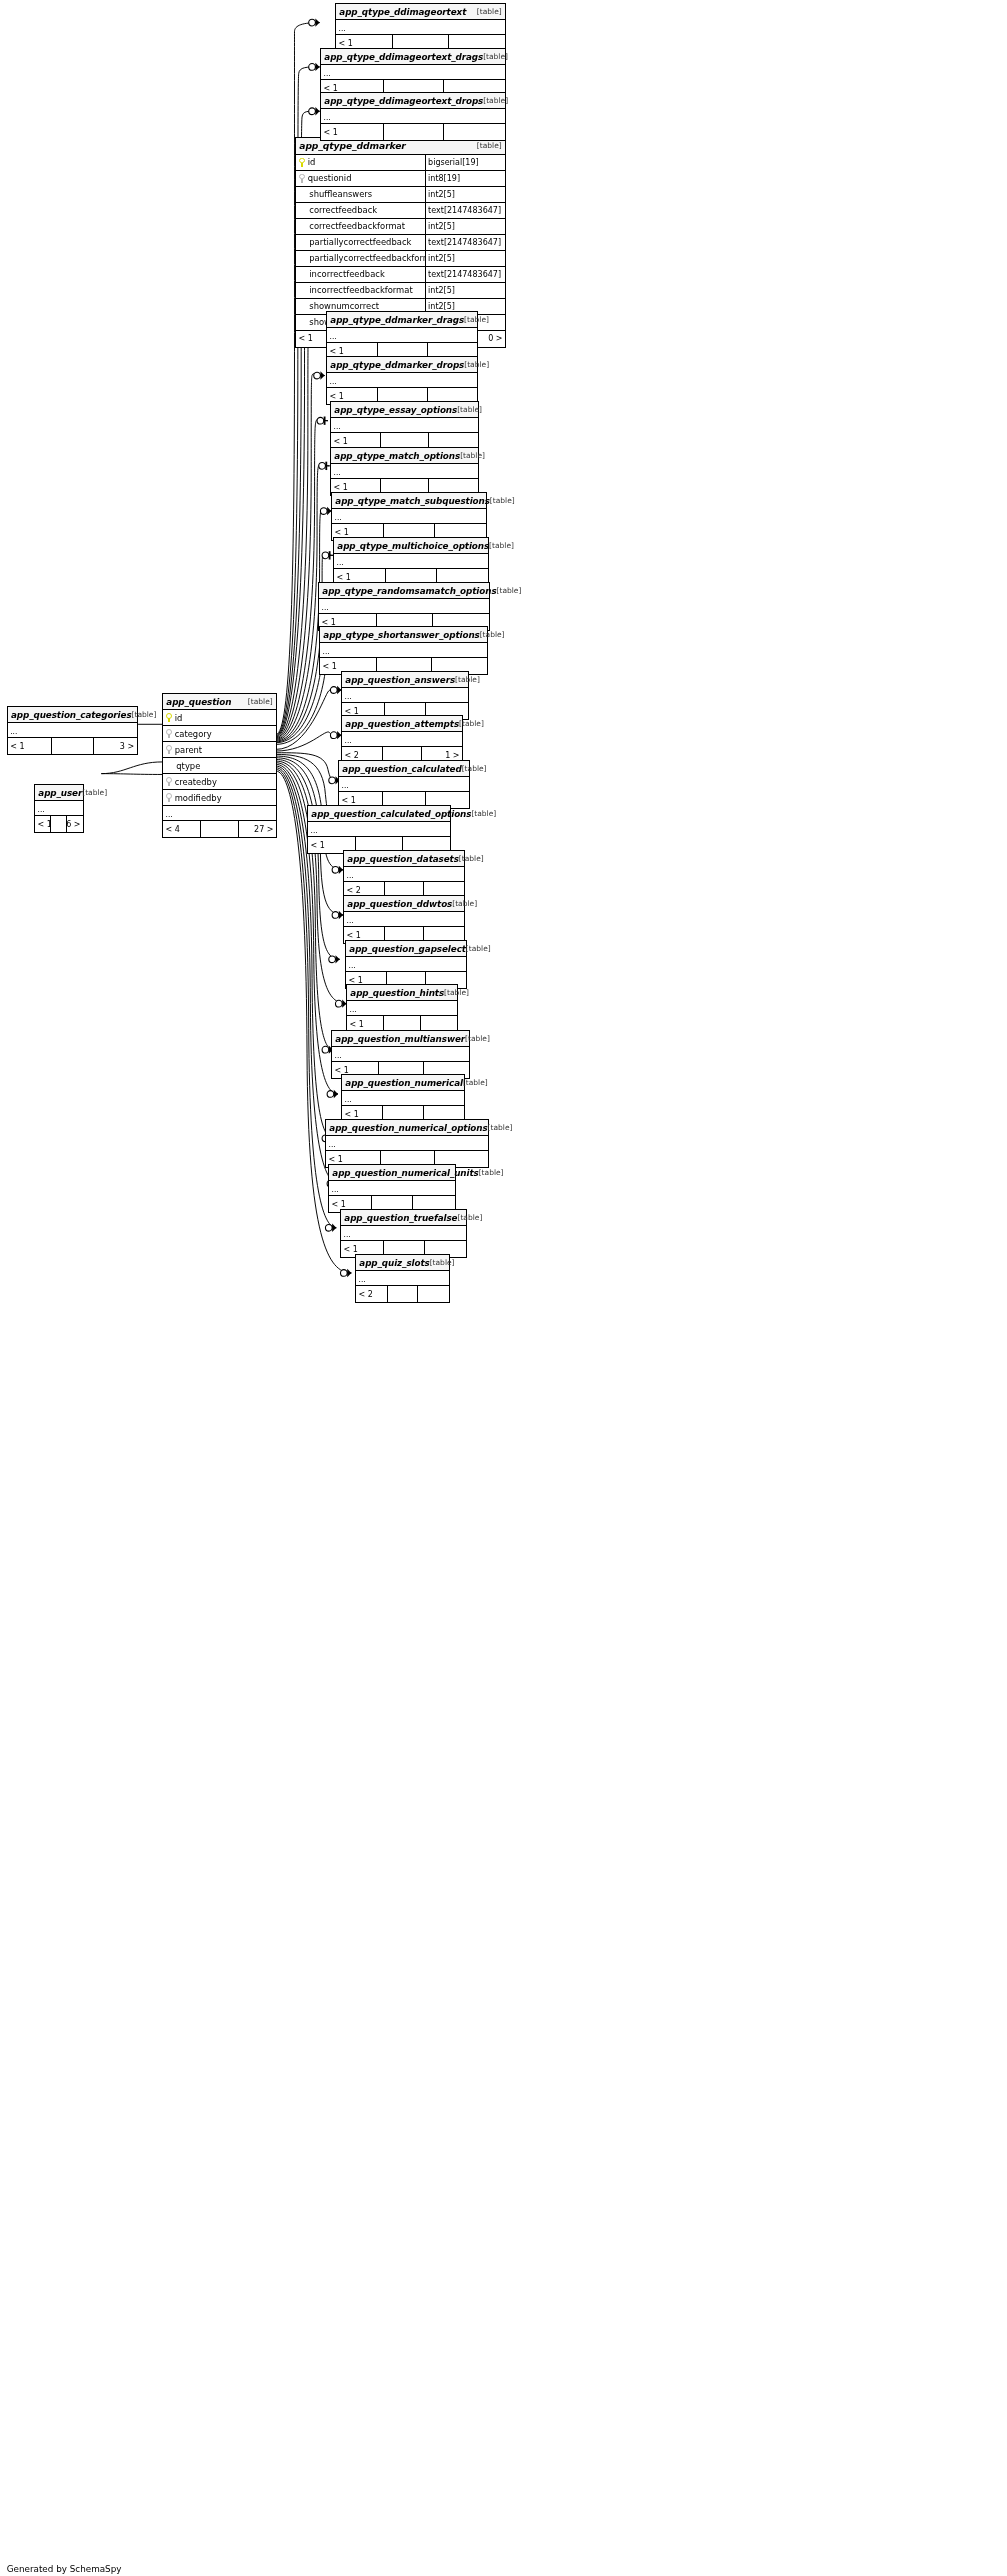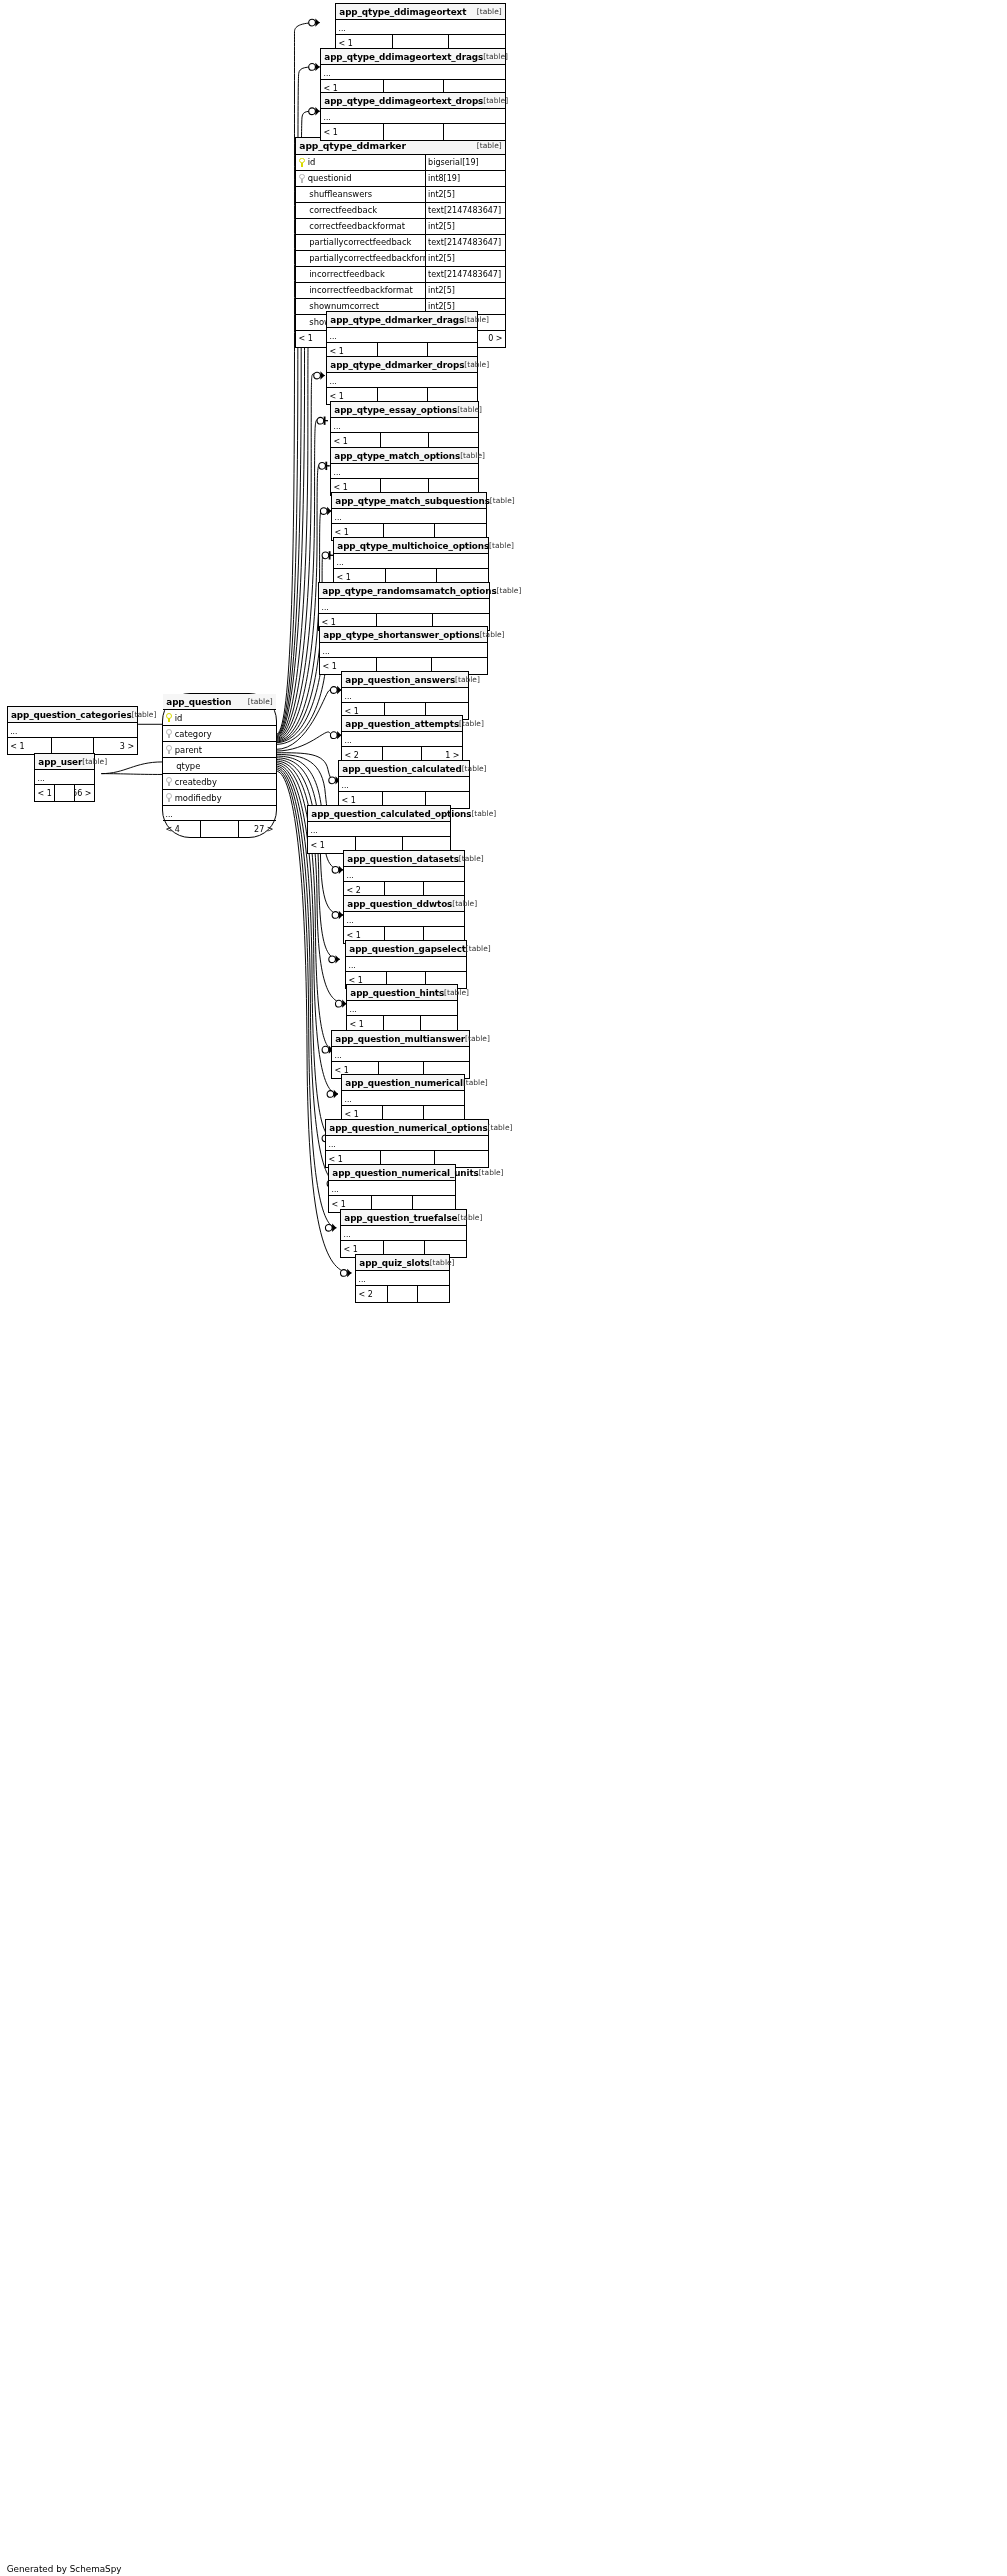--- a/index.html
+++ b/index.html
@@ -10,21 +10,21 @@
 
   
   .tbl{position:absolute;box-sizing:border-box;background:#fff;
        border:0.8px solid #000;}
   .tbl.focus{border:1.7px solid #000;}
   .hdr{display:flex;align-items:center;box-sizing:border-box;
        background:#f6f6f6;border-bottom:0.8px solid #000;
        height:16px;padding:0 3.3px;}
   .tbl.focus .hdr{height:16.7px;border-bottom:1.7px solid #000;}
   .hdr .nm{font-size:8.8px;font-weight:bold;color:#000;white-space:nowrap;
-           letter-spacing:-0.1px;}
+           letter-spacing:-0.1px;font-style:italic;}
   .tbl.focus .hdr .nm{font-size:9.2px;}
   .hdr .tg{margin-left:auto;font-size:7.5px;color:#333;white-space:nowrap;}
 
   
   .dots{box-sizing:border-box;height:15px;border-bottom:0.8px solid #000;
         padding:0 2.5px;font-size:7.5px;color:#000;line-height:10px;
         display:flex;align-items:flex-end;}
 
   
   .ftr{display:flex;box-sizing:border-box;height:16px;}
@@ -231,21 +231,21 @@
           <div class="ct">int2[5]</div>
         </div>
       </div>
     <div class="ftr">
       <span class="c c1">&lt; 1</span>
       <span class="c c2"></span>
       <span class="c c3">0 &gt;</span>
     </div>
   </div>
 
-  <div class="tbl" style="left:162px;top:693px;width:115px;border-radius:28px;">
+  <div class="tbl" style="left:162px;top:693px;width:115px;">
     <div class="hdr">
       <span class="nm">app_question</span>
       <span class="tg">[table]</span>
     </div>
     <div id="hub-cols">
         <div class="col">
           <div class="cn" style="border-right: none;">
             <span class="keyico pk"></span>
             <span>id</span>
           </div>
@@ -595,21 +595,21 @@
           <span class="nm">app_question_categories</span>
           <span class="tg">[table]</span>
         </div>
         <div class="dots">...</div>
         <div class="ftr">
           <span class="c c1">&lt; 1</span>
           <span class="c c2"></span>
           <span class="c c3">3 &gt;</span>
         </div>
       </div>
-      <div class="tbl" style="left: 34px; top: 753px; width: 61px;">
+      <div class="tbl" style="left: 34px; top: 784px; width: 50px;">
         <div class="hdr">
           <span class="nm">app_user</span>
           <span class="tg">[table]</span>
         </div>
         <div class="dots">...</div>
         <div class="ftr">
           <span class="c c1">&lt; 1</span>
           <span class="c c2"></span>
           <span class="c c3">266 &gt;</span>
         </div>

